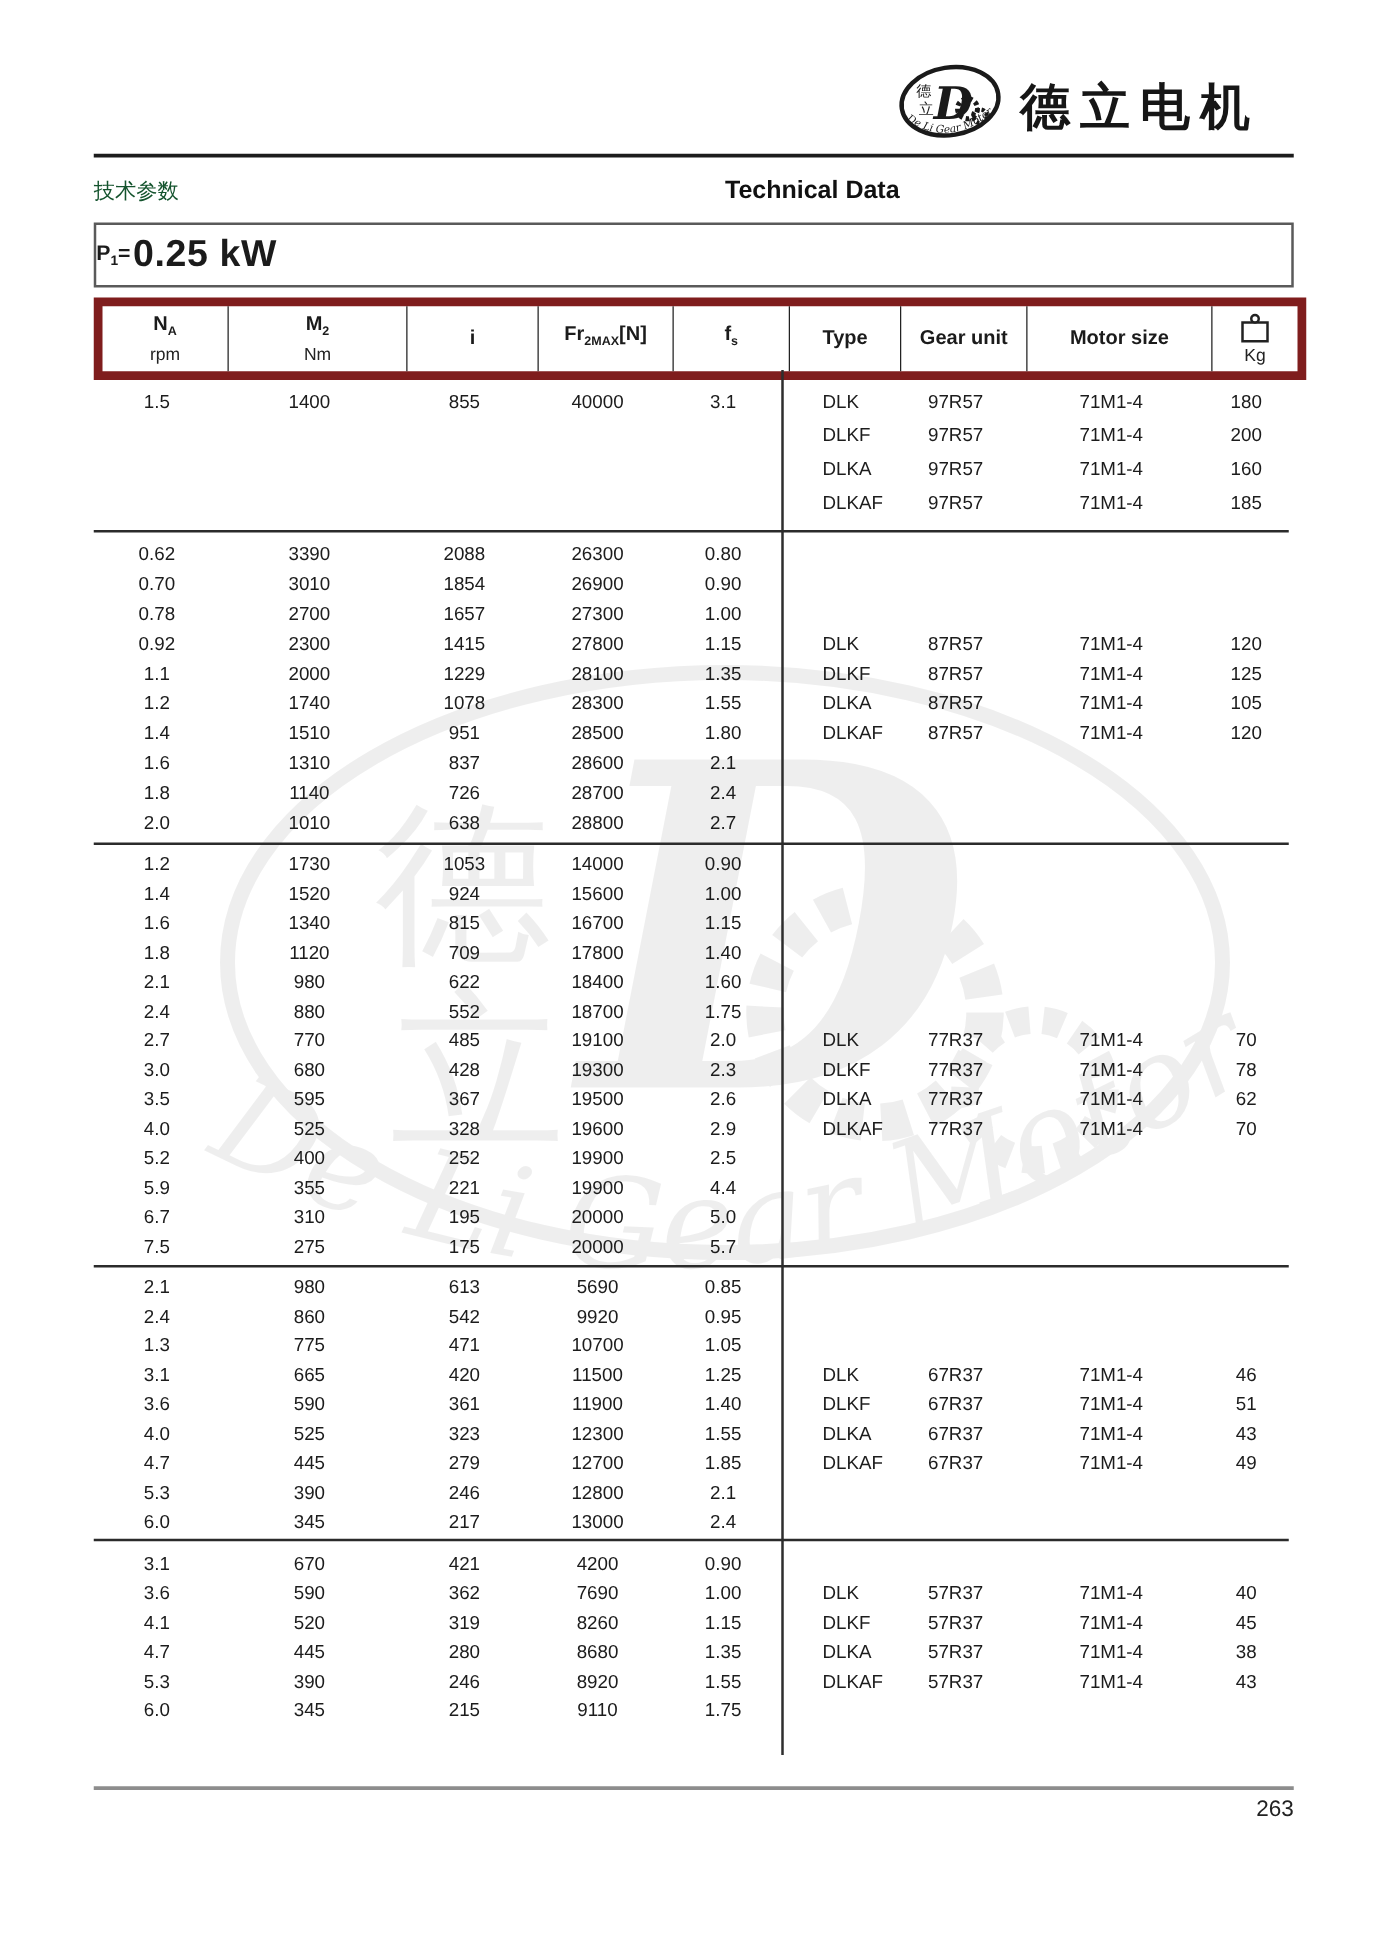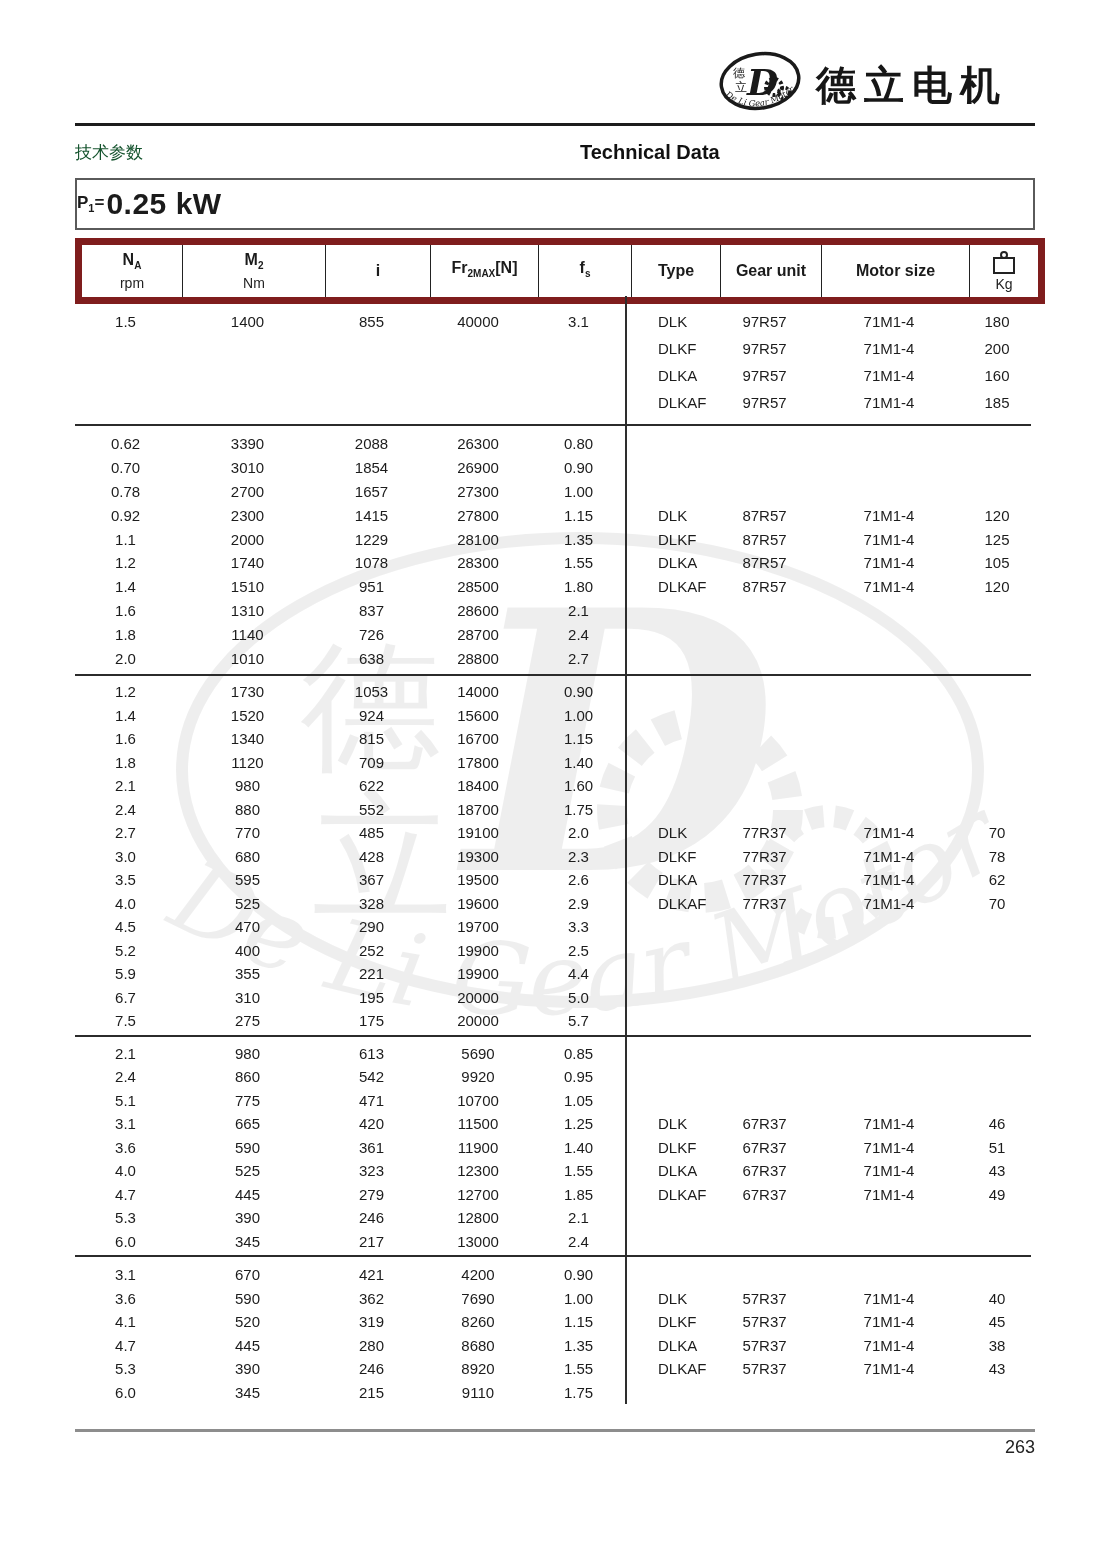--- a/index.html
+++ b/index.html
@@ -402,31 +402,20 @@
           <div class="cell c1">525</div>
           <div class="cell c2">328</div>
           <div class="cell c3">19600</div>
           <div class="cell c4">2.9</div>
           <div class="cell c5">DLKAF</div>
           <div class="cell c6">77R37</div>
           <div class="cell c7">71M1-4</div>
           <div class="cell c8">70</div>
         </div>
         <div class="trow">
-          <div class="cell c0">4.5</div>
-          <div class="cell c1">470</div>
-          <div class="cell c2">290</div>
-          <div class="cell c3">19700</div>
-          <div class="cell c4">3.3</div>
-          <div class="cell c5"></div>
-          <div class="cell c6"></div>
-          <div class="cell c7"></div>
-          <div class="cell c8"></div>
-        </div>
-        <div class="trow">
           <div class="cell c0">5.2</div>
           <div class="cell c1">400</div>
           <div class="cell c2">252</div>
           <div class="cell c3">19900</div>
           <div class="cell c4">2.5</div>
           <div class="cell c5"></div>
           <div class="cell c6"></div>
           <div class="cell c7"></div>
           <div class="cell c8"></div>
         </div>
@@ -481,21 +470,21 @@
           <div class="cell c1">860</div>
           <div class="cell c2">542</div>
           <div class="cell c3">9920</div>
           <div class="cell c4">0.95</div>
           <div class="cell c5"></div>
           <div class="cell c6"></div>
           <div class="cell c7"></div>
           <div class="cell c8"></div>
         </div>
         <div class="trow">
-          <div class="cell c0">5.1</div>
+          <div class="cell c0">1.3</div>
           <div class="cell c1">775</div>
           <div class="cell c2">471</div>
           <div class="cell c3">10700</div>
           <div class="cell c4">1.05</div>
           <div class="cell c5"></div>
           <div class="cell c6"></div>
           <div class="cell c7"></div>
           <div class="cell c8"></div>
         </div>
         <div class="trow">

